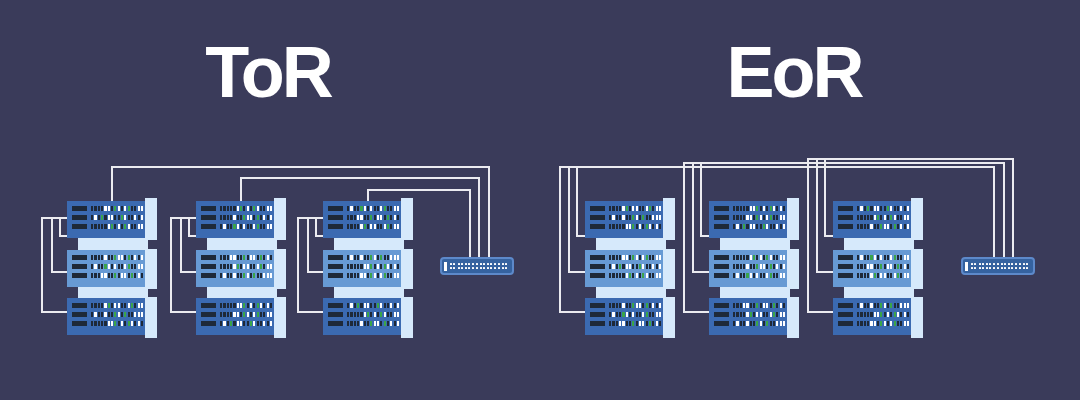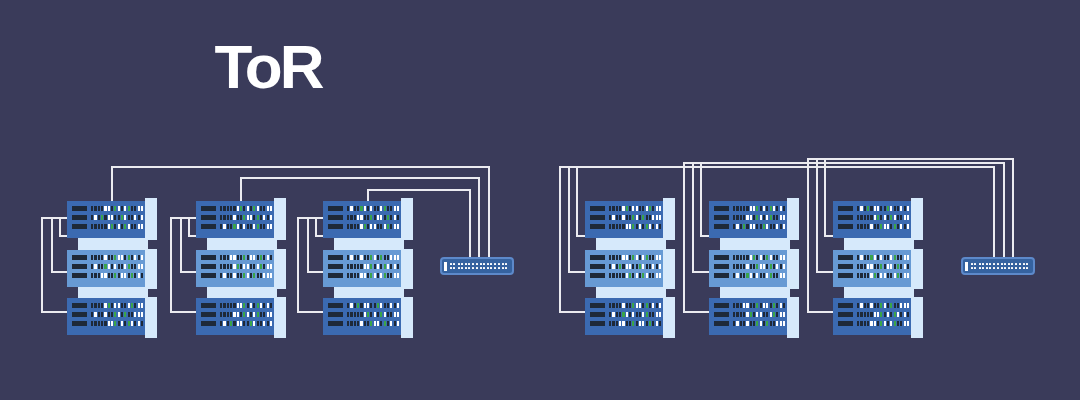--- a/index.html
+++ b/index.html
@@ -11,32 +11,33 @@
     font-family:"Liberation Sans", sans-serif;
   }
   .group{position:absolute;left:0;top:0;width:1080px;height:400px;}
   .title{
     position:absolute;
     top:36px;
     width:320px;
     text-align:center;
     color:#ffffff;
     font-weight:bold;
-    font-size:62px;
+    font-size:72px;
     letter-spacing:-3px;
     line-height:1;
   }
   #tor-title{left:108px;}
   #eor-title{left:634px;}
 </style>
 </head>
 <body>
 
 <div id="stage" style="background: rgb(58, 59, 90);">
   <div class="title" id="tor-title">ToR</div>
+  <div class="title" id="eor-title">EoR</div>
   <div class="group" id="tor-group">
       <div style="position: absolute; left: 41px; top: 217px; width: 26px; height: 2px; background: rgb(235, 235, 240);"></div>
       <div style="position: absolute; left: 59px; top: 217px; width: 2px; height: 20px; background: rgb(235, 235, 240);"></div>
       <div style="position: absolute; left: 59px; top: 235px; width: 8px; height: 2px; background: rgb(235, 235, 240);"></div>
       <div style="position: absolute; left: 51px; top: 217px; width: 2px; height: 56px; background: rgb(235, 235, 240);"></div>
       <div style="position: absolute; left: 51px; top: 271px; width: 16px; height: 2px; background: rgb(235, 235, 240);"></div>
       <div style="position: absolute; left: 41px; top: 217px; width: 2px; height: 96px; background: rgb(235, 235, 240);"></div>
       <div style="position: absolute; left: 41px; top: 311px; width: 26px; height: 2px; background: rgb(235, 235, 240);"></div>
       <div style="position: absolute; left: 111px; top: 166px; width: 2px; height: 35px; background: rgb(235, 235, 240);"></div>
       <div style="position: absolute; left: 111px; top: 166px; width: 379px; height: 2px; background: rgb(235, 235, 240);"></div>

